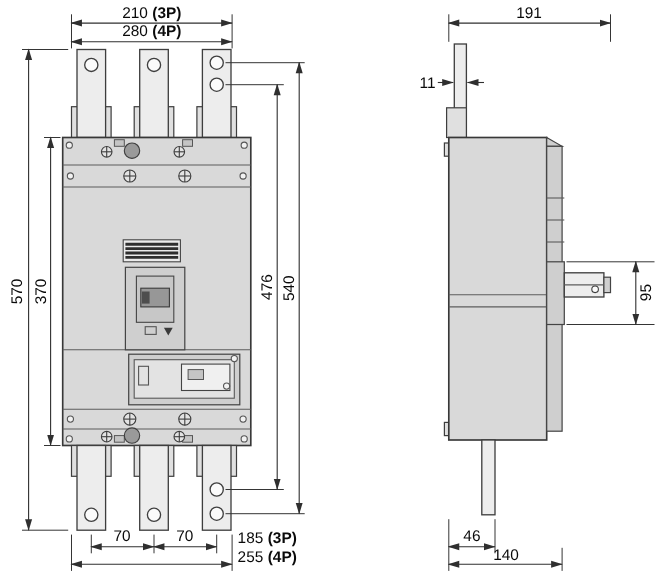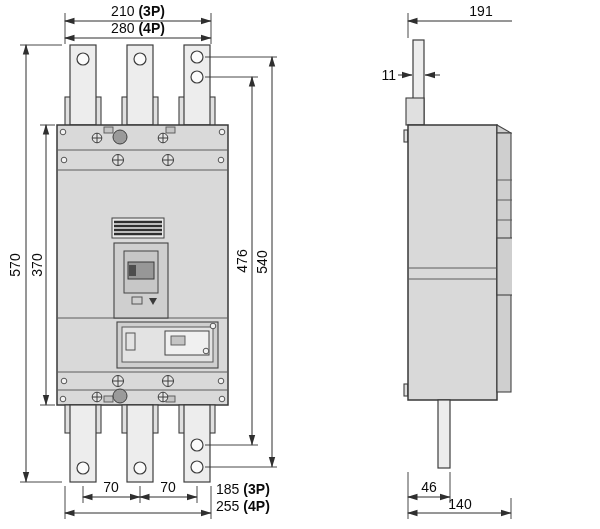--- a/index.html
+++ b/index.html
@@ -1,16 +1,16 @@
 <!DOCTYPE html>
 <html><head>
 <meta charset="utf-8">
 <style>
   html,body{margin:0;padding:0;background:#ffffff;}
-  .canvas{width:512px;height:529px;position:relative;background:#fff;overflow:hidden;}
+  .canvas{width:600px;height:529px;position:relative;background:#fff;overflow:hidden;}
   svg{display:block;font-family:"Liberation Sans", sans-serif;}
   .strap{fill:#ededed;stroke:#3e3e3e;stroke-width:1.2;}
   .pad{fill:#e0e0e0;stroke:#3e3e3e;stroke-width:1.1;}
   .body{fill:#d9d9d9;stroke:#383838;stroke-width:1.5;}
   .panel{fill:#cfcfcf;stroke:#444;stroke-width:1.1;}
   .panelL{fill:#ebebeb;stroke:#444;stroke-width:1;}
   .panelL2{fill:#e3e3e3;stroke:#5a5a5a;stroke-width:1;}
   .panelW{fill:#f0f0f0;stroke:#444;stroke-width:1;}
   .window{fill:#c7c7c7;stroke:#444;stroke-width:1;}
   .handle{fill:#979797;stroke:#3a3a3a;stroke-width:1;}

